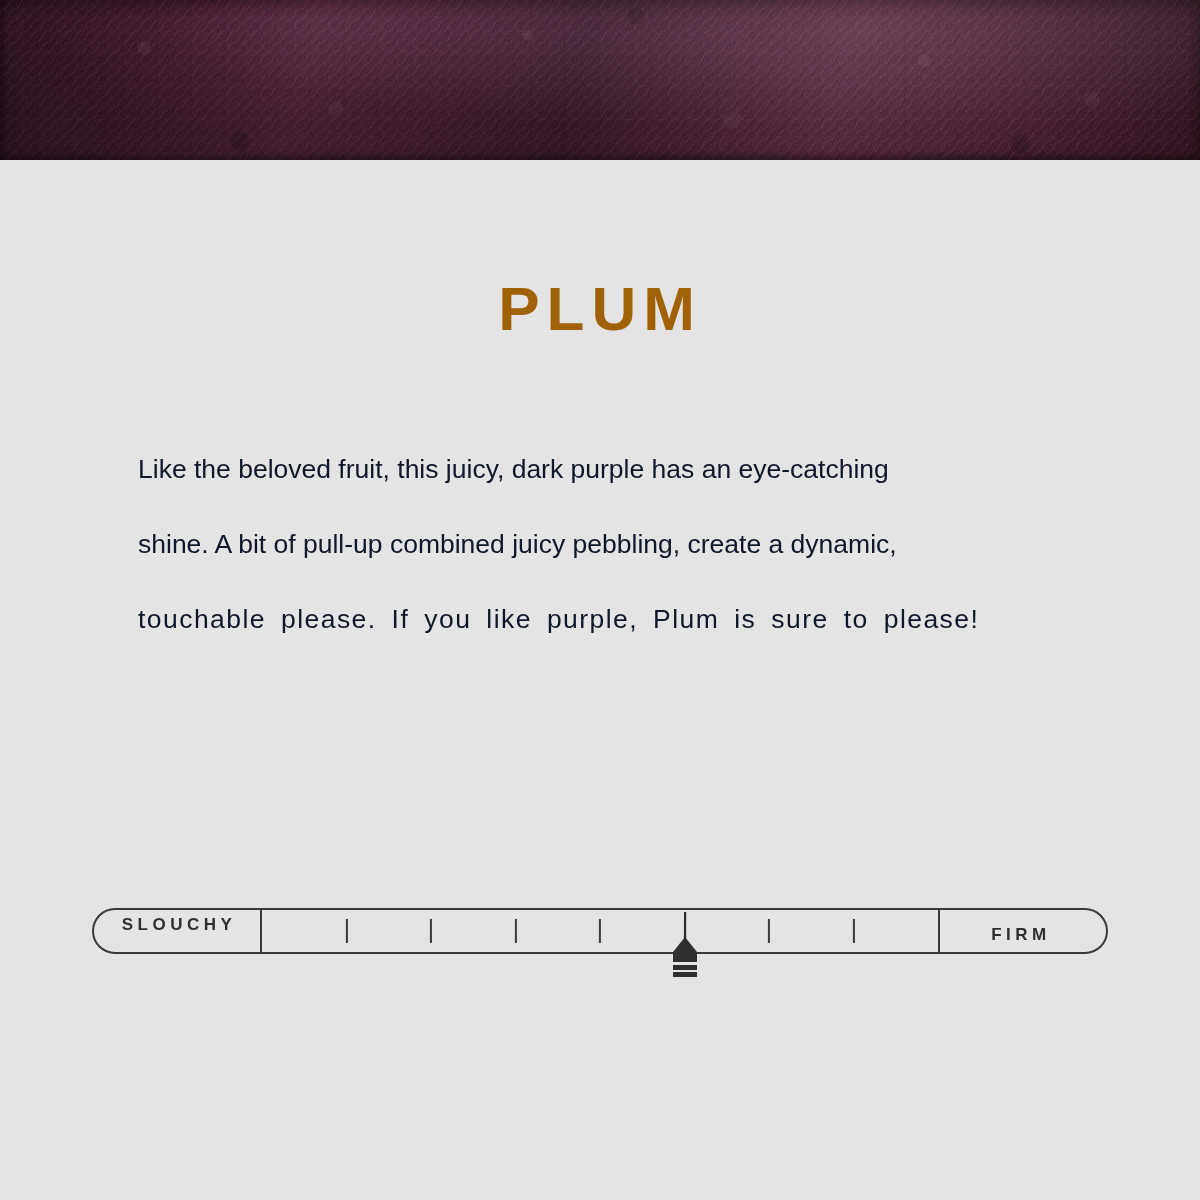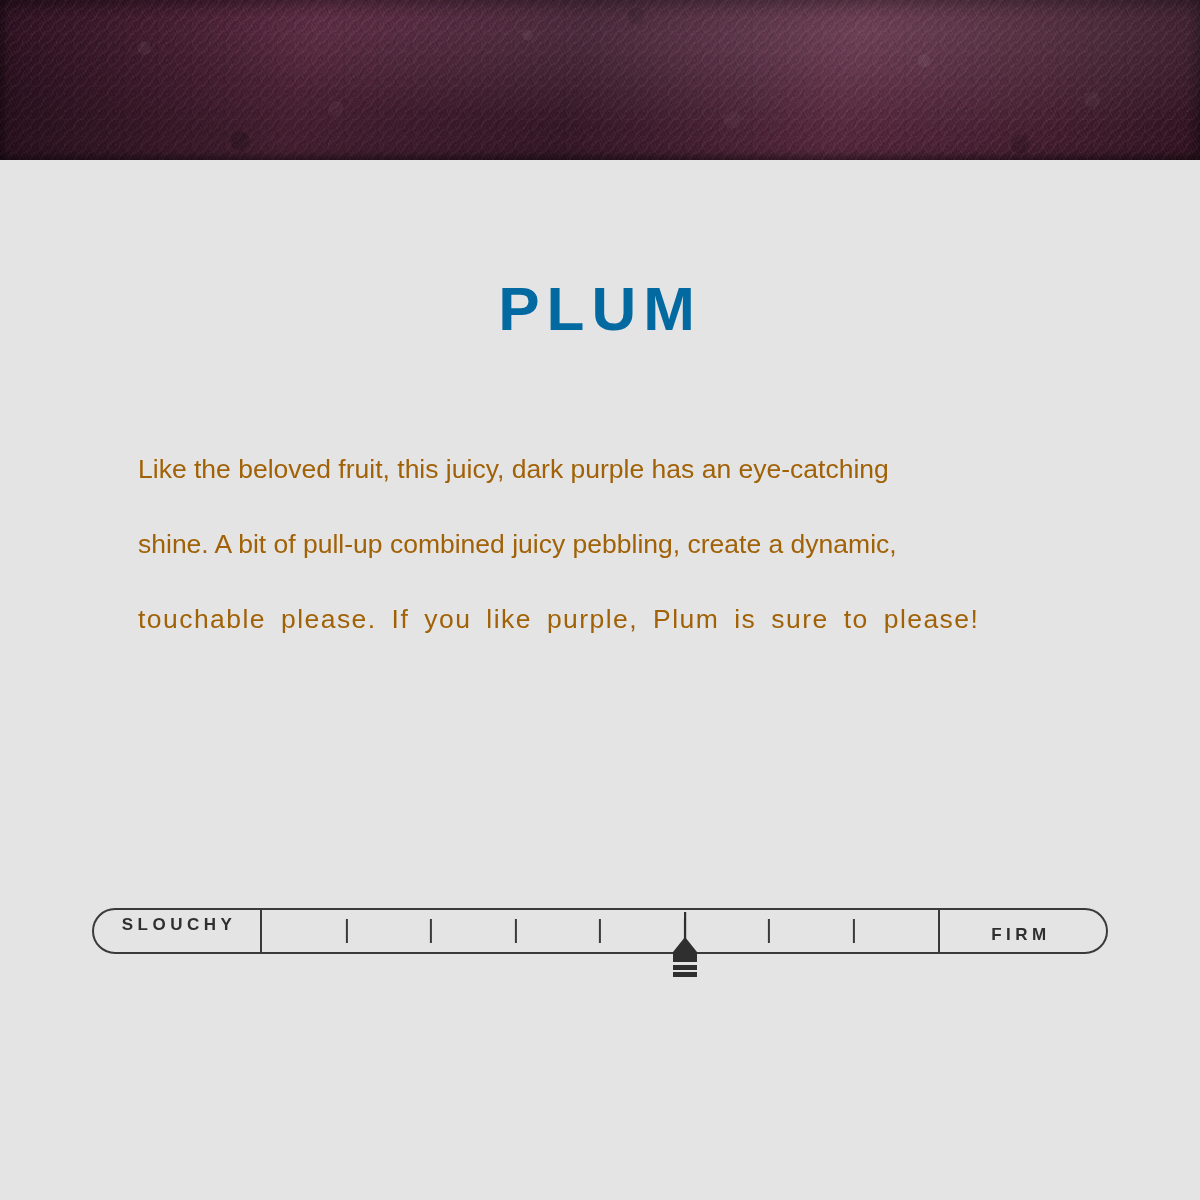--- a/index.html
+++ b/index.html
@@ -67,30 +67,30 @@
   
   .title {
     position: absolute;
     top: 278px;
     left: 0;
     width: 1200px;
     text-align: center;
     font-size: 62px;
     font-weight: bold;
     letter-spacing: 7px;
-    color: #0369a1;
+    color: #a16207;
     line-height: 1;
   }
 
   .desc {
     position: absolute;
     top: 432px;
     left: 138px;
     width: 924px;
-    color: #a16207;
+    color: #0f172a;
     font-size: 26.5px;
     line-height: 75px;
   }
   .desc-line {
     display: block;
     white-space: nowrap;
   }
   .desc-line.spread {
     letter-spacing: 1.45px;
     word-spacing: 6.2px;

